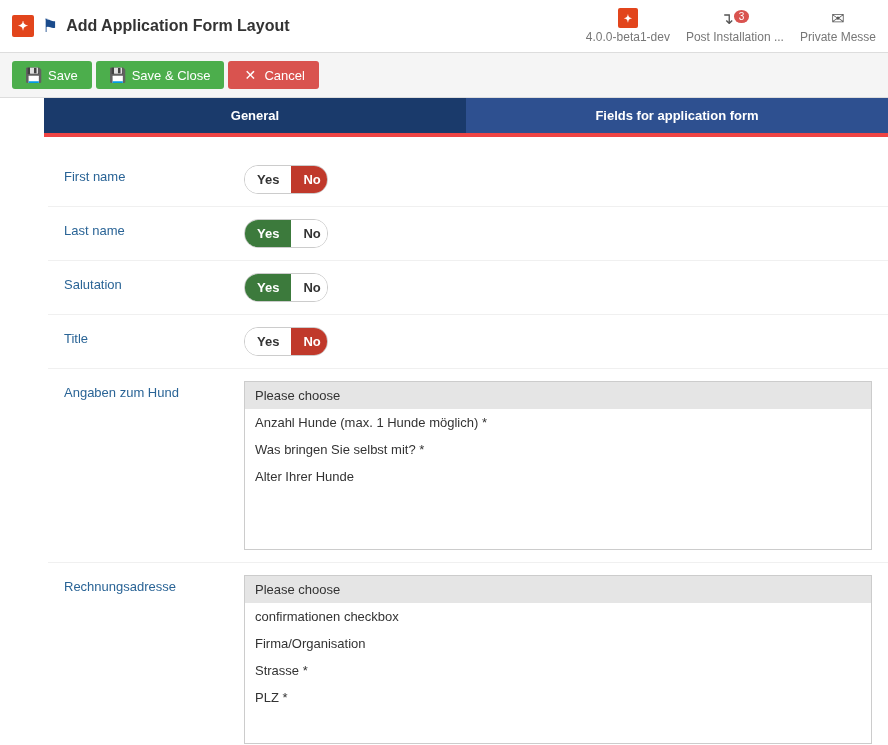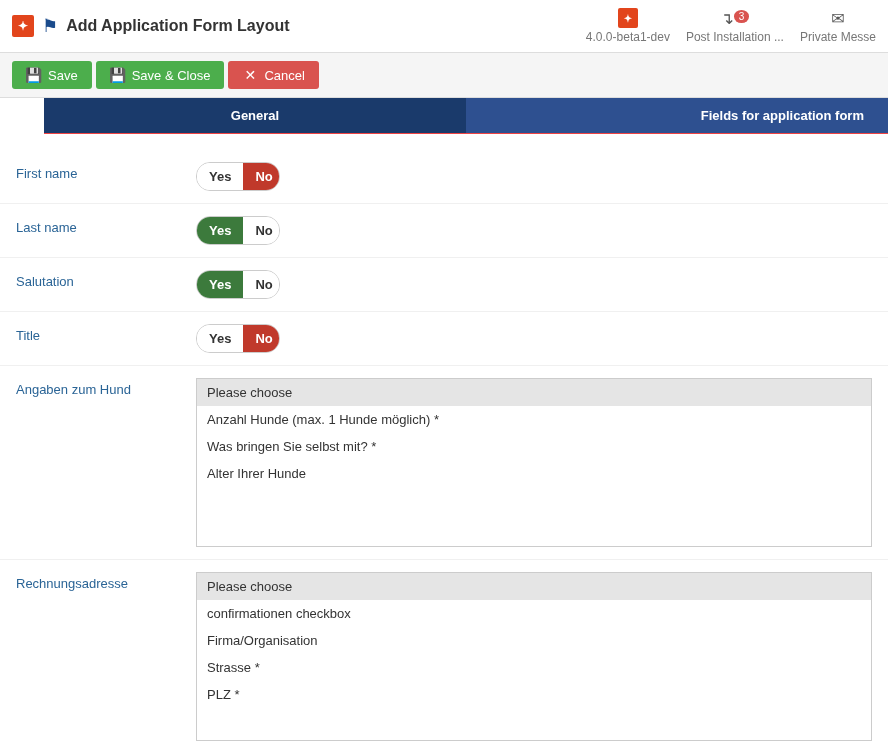--- a/index.html
+++ b/index.html
@@ -91,51 +91,51 @@
       height: 16px;
       display: flex;
       align-items: center;
       justify-content: center;
       font-size: 14px;
     }
 
     
     .tabs {
       display: flex;
-      border-bottom: 1px solid #ef4444;
+      border-bottom: 4px solid #ef4444;
       margin-left: 44px;
     }
     .tab {
       padding: 10px 24px;
       cursor: pointer;
       font-size: 13px;
       font-weight: bold;
       color: #fff;
       flex: 1;
       text-align: center;
     }
     .tab.active {
       background: #1a3a6b;
     }
     .tab.inactive {
       background: #2e5090;
-      text-align: right;
     }
 
     
     .content {
       padding: 16px 0;
     }
 
     
     .form-row {
       display: flex;
       align-items: flex-start;
       padding: 12px 16px;
       border-bottom: 1px solid #f0f0f0;
+      margin-left: 48px;
     }
     .form-label {
       width: 180px;
       min-width: 180px;
       color: #2a6496;
       font-size: 13px;
       padding-top: 4px;
     }
     .form-control {
       flex: 1;

